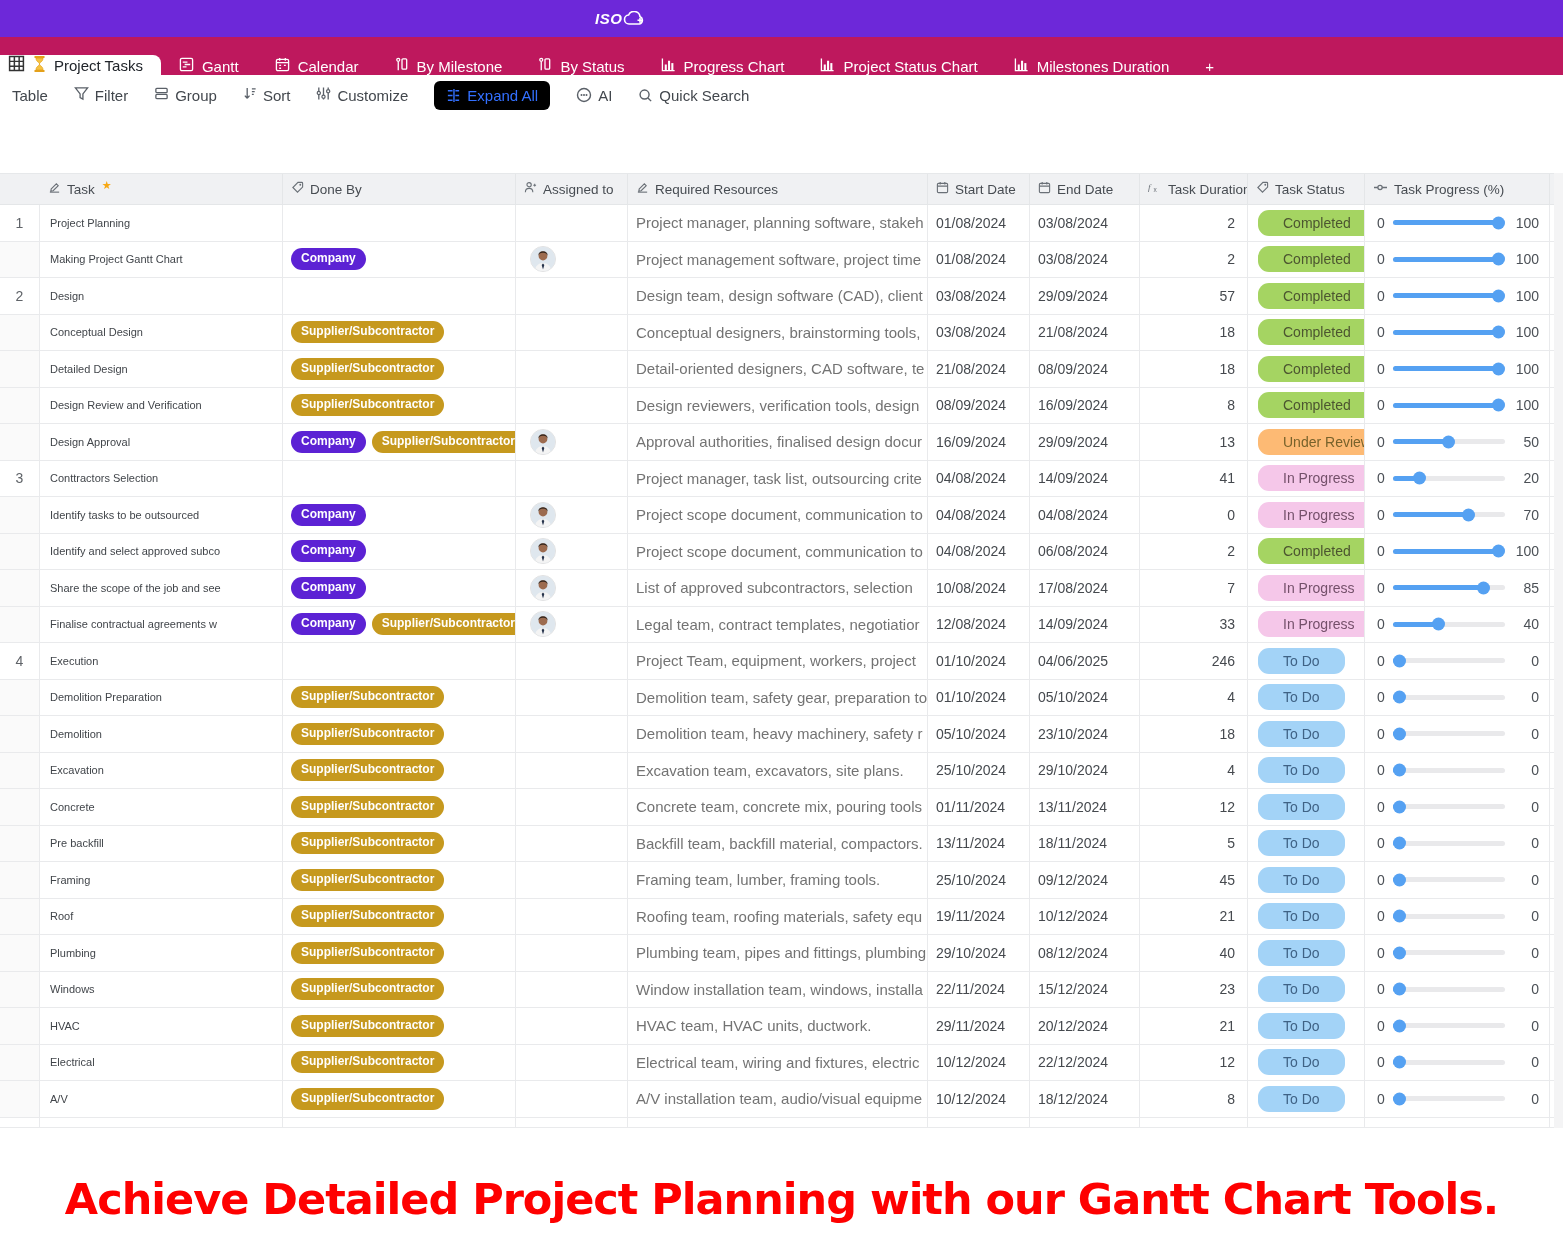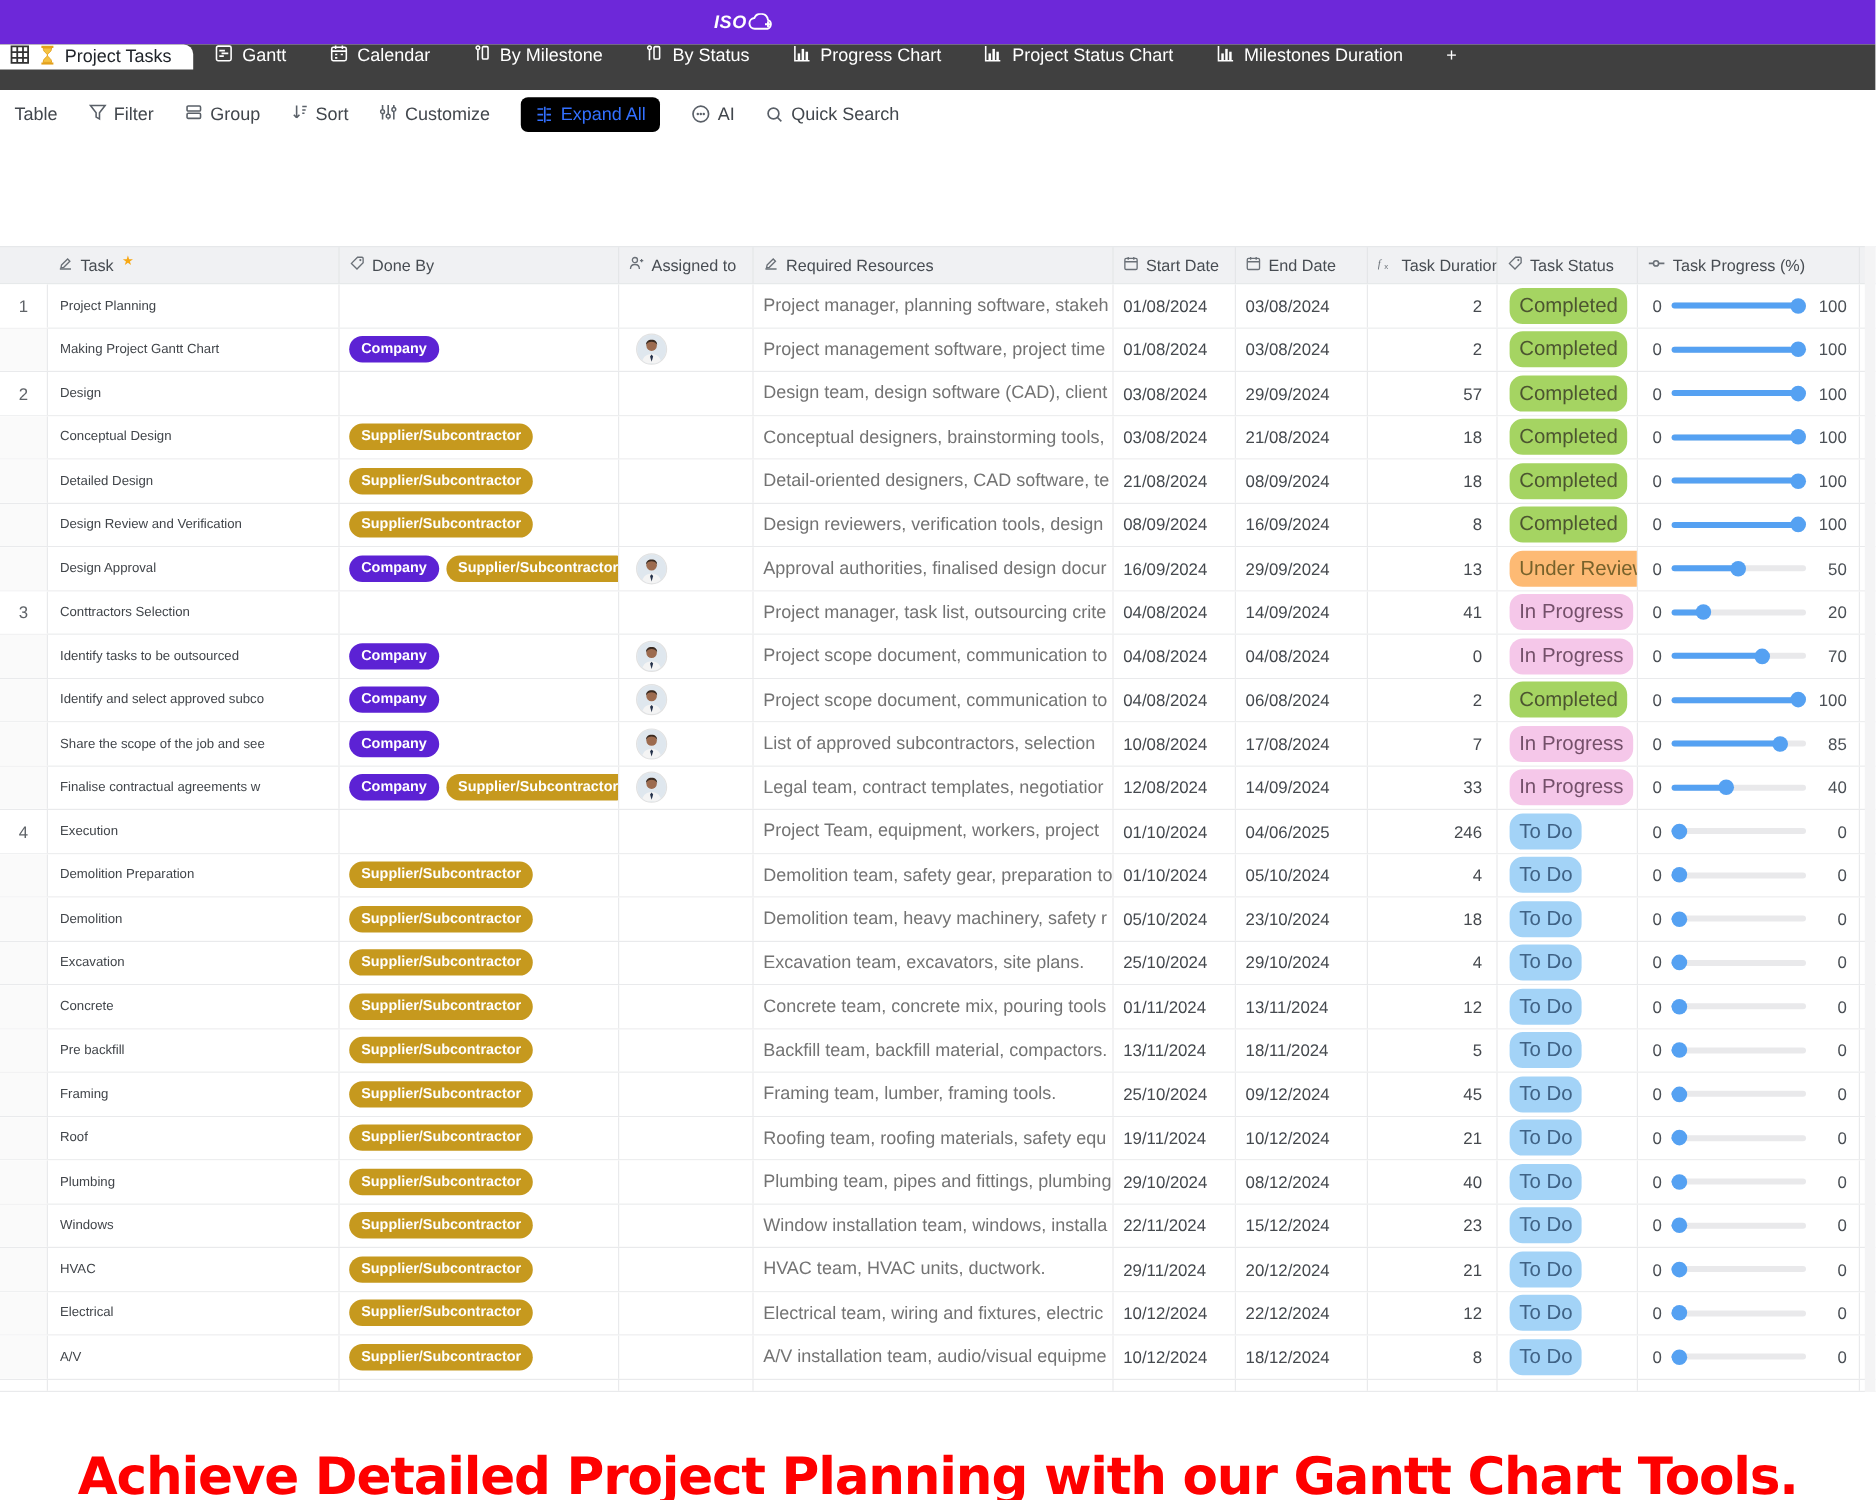--- a/index.html
+++ b/index.html
@@ -3,39 +3,39 @@
 <meta charset="utf-8">
 <style>
   * { margin:0; padding:0; box-sizing:border-box; }
   html,body { width:1563px; height:1250px; background:#fff; overflow:hidden;
     font-family:"Liberation Sans","DejaVu Sans",sans-serif; }
 
   
   .topbar { height:37px; background:#6d28d9; display:flex; align-items:center; }
   .logo { margin-left:595px; color:#fff; font-weight:bold; font-style:italic;
     font-size:15px; letter-spacing:0.5px; display:flex; align-items:center; gap:1px; }
-  .tabbar { height:38px; background:#404040; display:flex; align-items:flex-start; }
+  .tabbar { height:38px; background:#be185d; display:flex; align-items:flex-end; }
   .tab-active { background:#fff; border-radius:0 8px 0 0; display:flex; align-items:center;
     gap:8px; padding:0 18px 0 8px; color:#20242a; font-size:15px; }
   .tab-active .grid-ic { color:#333; }
   .tab { display:flex; align-items:center; gap:8px; padding:0 18px; color:#fff;
     font-size:15px; cursor:pointer; }
   .tab svg { flex:none; }
 
   
   .toolbar { height:40px; display:flex; align-items:center; gap:26px; padding:0 12px;
     color:#42474d; font-size:15px; background:#fff; }
   .tbi { display:flex; align-items:center; gap:6px; cursor:pointer; }
   .tbi svg { color:#5a6068; }
   .expand-btn { background:#000000; border-radius:6px; padding:6px 12px; color:#3370ff;
     display:flex; align-items:center; gap:6px; }
   .expand-btn svg { color:#3370ff; }
 
   
-  .tablewrap { margin-top:90px; width:1563px; position:relative; }
+  .tablewrap { margin-top:58px; width:1563px; position:relative; }
   .thead { display:flex; height:32px; background:#f0f1f3; border-top:1px solid #e6e8ea;
     border-bottom:1px solid #e4e6e8; color:#474c52; font-size:13.5px; align-items:center; }
   .th { display:flex; align-items:center; gap:6px; padding:0 8px; height:100%;
     border-right:1px solid #e4e6e8; overflow:hidden; white-space:nowrap; }
   .th:first-child { border-right:none; }
   .th svg { color:#6a7077; flex:none; }
   .star { color:#f7a814; font-size:11px; margin-left:1px; transform:translateY(-4px); }
 
   .tr { display:flex; height:36.5px; border-bottom:1px solid #e9eaec; background:#fff; }
   .td { border-right:1px solid #e9eaec; height:100%; display:flex; align-items:center;
@@ -49,21 +49,21 @@
   .c-res  { width:300px; padding:0 8px; color:#737373; font-size:15px; }
   .c-date { width:102px; padding:0 8px; color:#45494e; font-size:14px; }
   .c-date2 { width:110px; padding:0 8px; color:#45494e; font-size:14px; }
   .c-dur  { width:108px; padding:0 12px; justify-content:flex-end; color:#45494e; font-size:14px; }
   .c-status { width:117px; padding:0 10px; }
   .c-prog { width:185px; padding:0 10px 0 12px; border-right:1px solid #e9eaec; gap:8px; }
 
   .pill { border-radius:11px; padding:3px 10px; font-size:12px; font-weight:600; line-height:1.3; }
   .pill.company  { background:#5c22d4; color:#fff; }
   .pill.supplier { background:#c6991e; color:#fff; }
-  .pill.st { font-weight:400; font-size:17px; padding:4px 8px; }
+  .pill.st { font-weight:400; font-size:14px; padding:4px 25px; }
   .st-completed    { background:#a5d462; color:#4c5530; }
   .st-under-review { background:#fdba74; color:#77622b; }
   .st-in-progress  { background:#f5c7e9; color:#74506a; }
   .st-to-do        { background:#a3d3f7; color:#3f6285; }
 
   .avatar { width:26px; height:26px; border-radius:50%; overflow:hidden; background:#e9eef3;
     border:1px solid #e2e2e2; display:flex; align-items:flex-end; justify-content:center; }
 
   .pmin,.pval { color:#4b5056; font-size:14px; }
   .pval { margin-left:auto; min-width:26px; text-align:right; }

